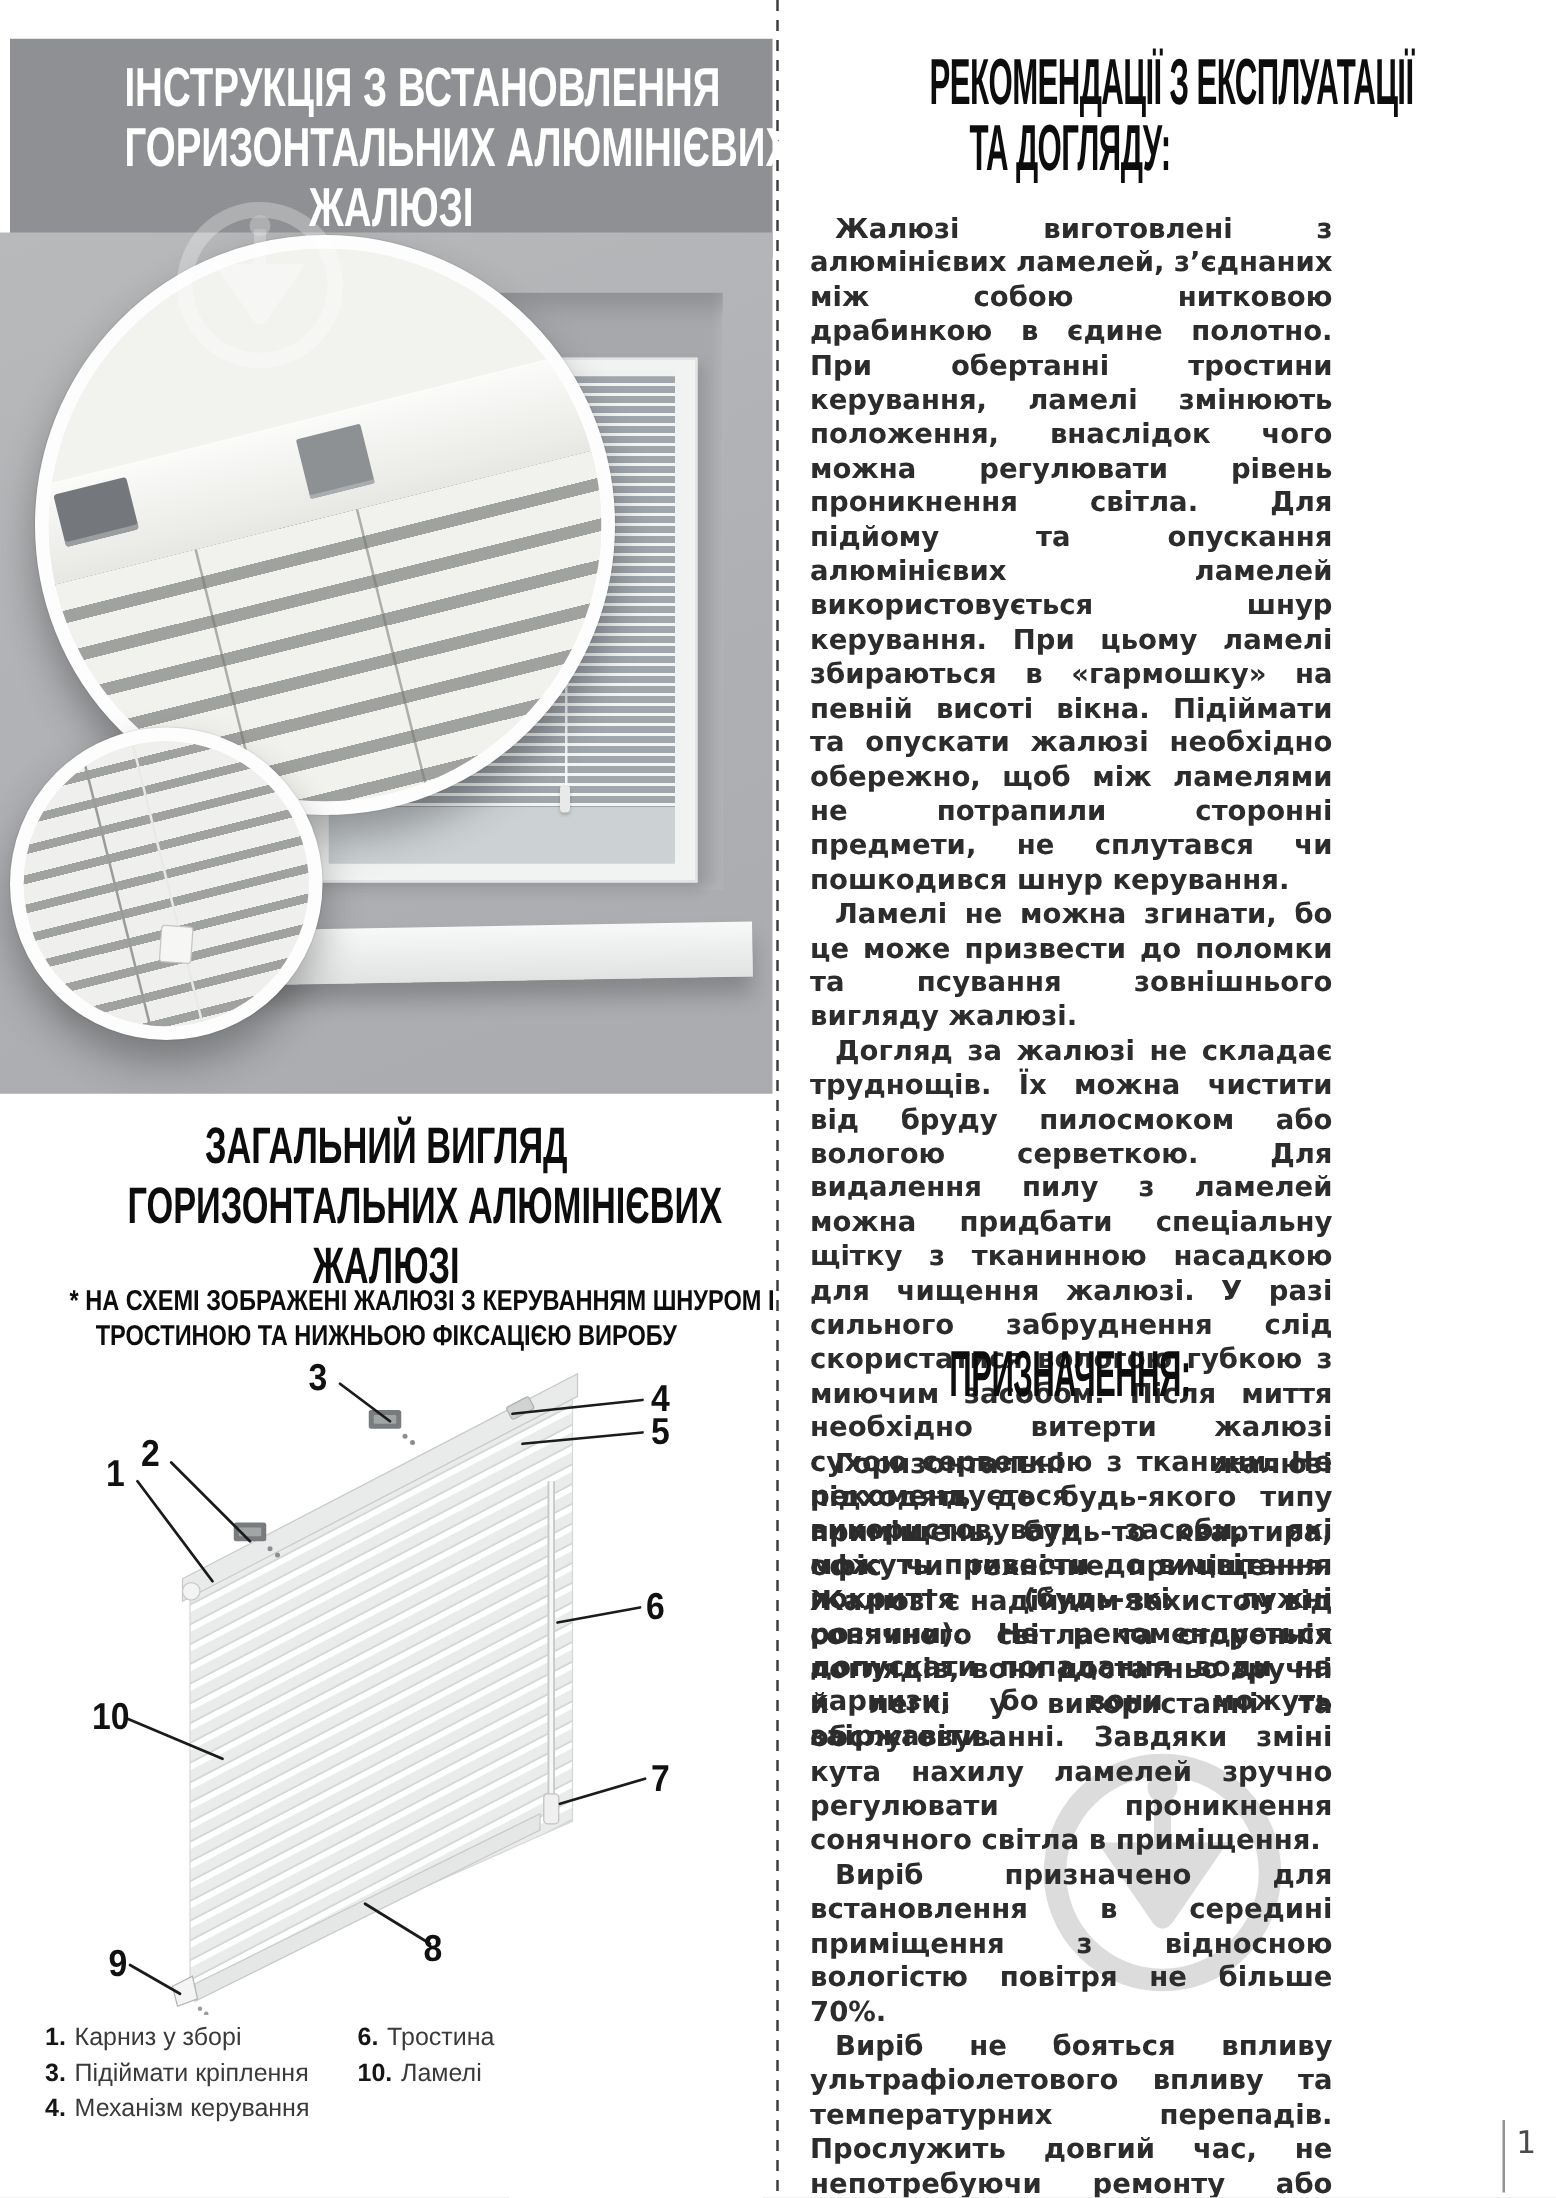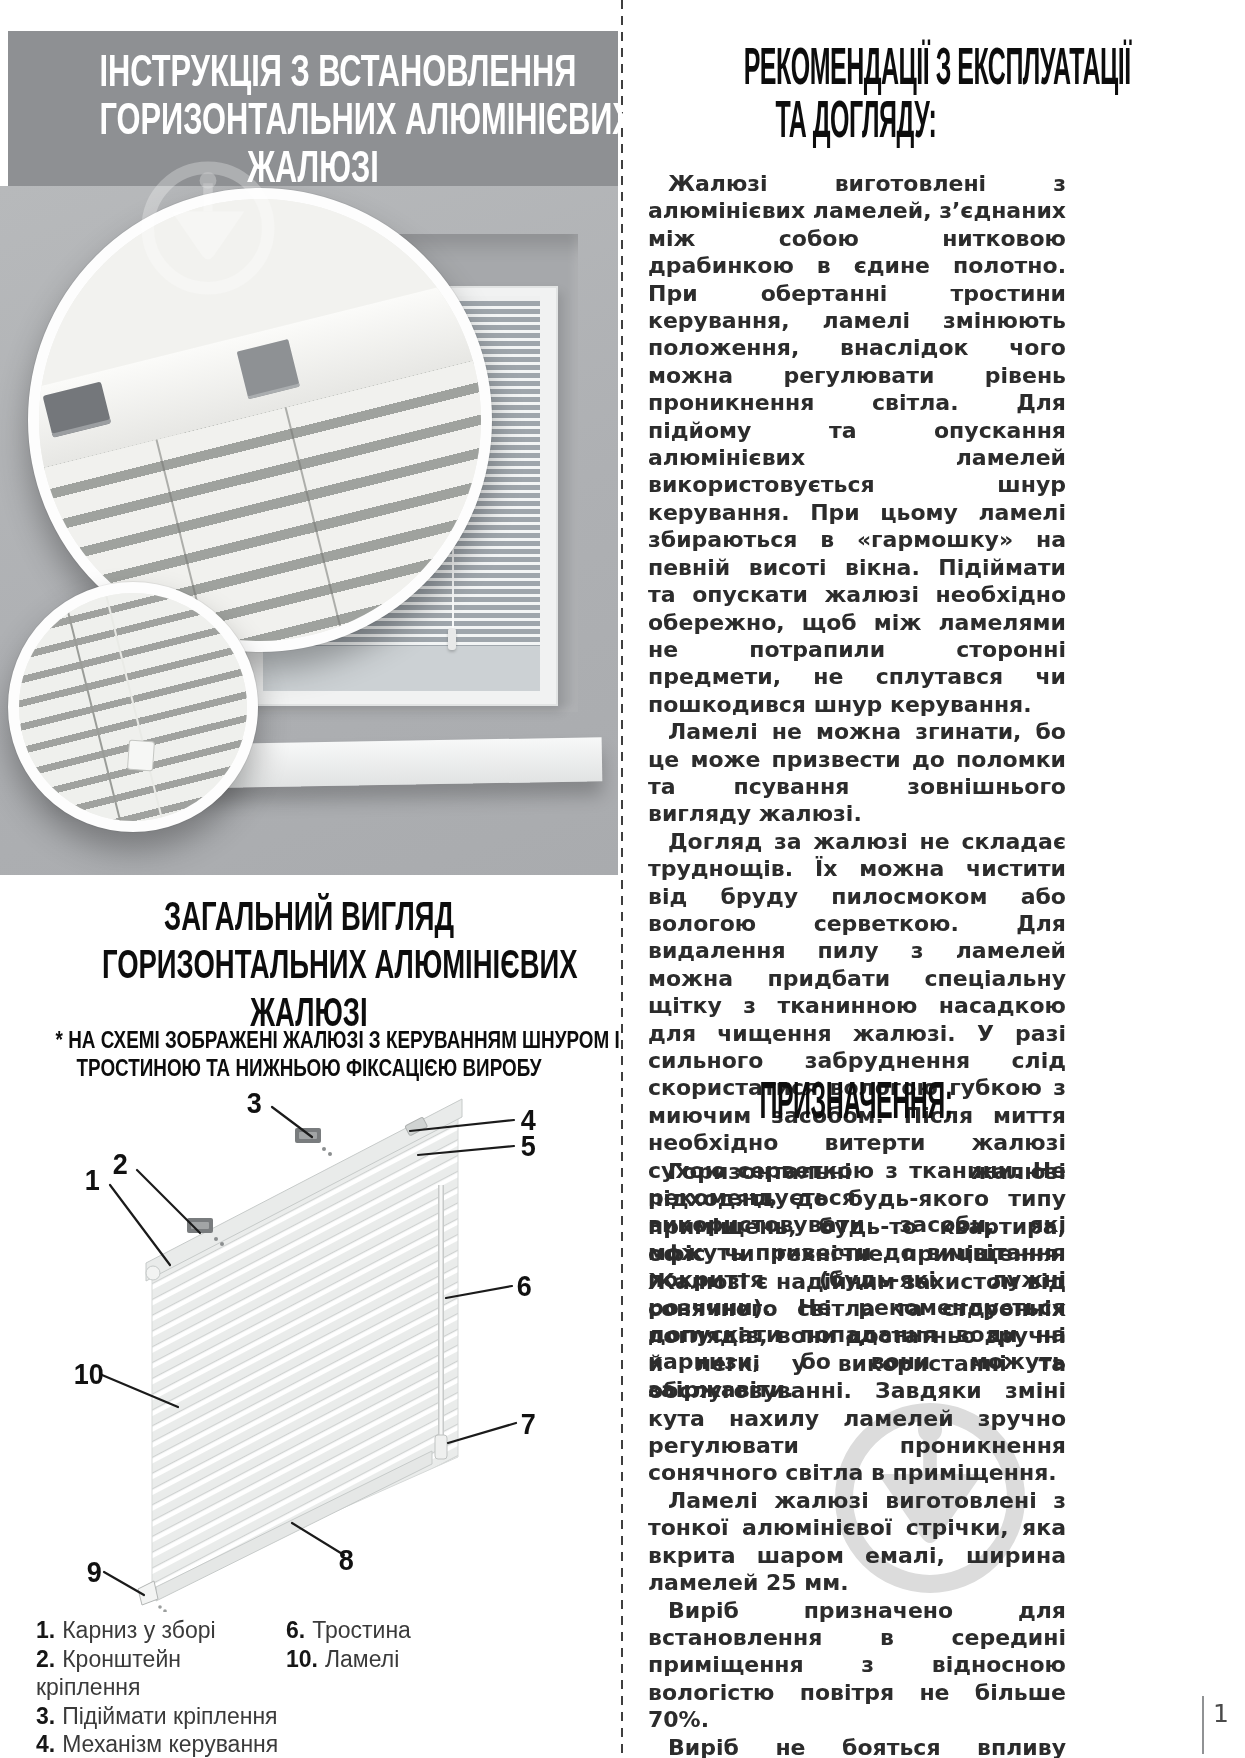--- a/index.html
+++ b/index.html
@@ -63,21 +63,21 @@
 
   .overview-heading{position:absolute;left:0;top:892px;width:618px;margin:0;color:#0d0d0d;}
   .overview-heading .cond{font-size:41px;line-height:48px;transform:scaleX(0.67);}
   .overview-note{position:absolute;left:0;top:1026px;width:618px;color:#0d0d0d;}
   .overview-note .cond{font-size:23px;line-height:28px;transform:scaleX(0.82);}
 
   .diagram{position:absolute;left:0;top:1085px;width:622px;height:527px;}
   .callout{position:absolute;font-size:30px;font-weight:bold;color:#111;transform:scaleX(.9);}
 
   .legend{position:absolute;top:1616px;margin:0;padding:0;list-style:none;
-          font-size:23px;line-height:28.6px;color:#3a3a3a;}
+          font-size:20px;line-height:28.6px;color:#3a3a3a;}
   .legend-col1{left:36px;width:245px;}
   .legend-col2{left:286px;width:335px;}
   .legend b{color:#161616;margin-right:7px;}
 
   
   .care-heading{position:absolute;left:622px;top:40px;width:468px;margin:0;color:#0d0d0d;}
   .care-heading .cond{font-size:52px;line-height:53px;transform:scaleX(0.48);letter-spacing:-1px;}
   .purpose-heading{position:absolute;left:622px;top:1074px;width:468px;margin:0;color:#0d0d0d;}
   .purpose-heading .cond{font-size:52px;line-height:53px;transform:scaleX(0.48);letter-spacing:-1px;}
 
@@ -214,21 +214,20 @@
       <span class="callout" style="left:520px;top:44px;">5</span>
       <span class="callout" style="left:516px;top:184px;">6</span>
       <span class="callout" style="left:520px;top:322px;">7</span>
       <span class="callout" style="left:338px;top:458px;">8</span>
       <span class="callout" style="left:86px;top:470px;">9</span>
       <span class="callout" style="left:72px;top:272px;">10</span>
     </div>
 
     <ul class="legend legend-col1">
       <li><b>1.</b><span>Карниз у зборі</span></li>
-      <li><b>2.</b><span>Кронштейн кріплення</span></li>
       <li><b>3.</b><span>Підіймати кріплення</span></li>
       <li><b>4.</b><span>Механізм керування</span></li>
 
     </ul>
     <ul class="legend legend-col2">
       <li><b>6.</b><span>Тростина</span></li>
       <li><b>10.</b><span>Ламелі</span></li>
     </ul>
   </section>
 
@@ -251,21 +250,20 @@
       <p>Ламелі не можна згинати, бо це може призвести до поломки та псування зовнішнього вигляду жалюзі.</p>
       <p>Догляд за жалюзі не складає труднощів. Їх можна чистити від бруду пилосмоком або вологою серветкою. Для видалення пилу з ламелей можна придбати спеціальну щітку з тканинною насадкою для чищення жалюзі. У разі сильного забруднення слід скористатися вологою губкою з миючим засобом. Після миття необхідно витерти жалюзі сухою серветкою з тканини. Не рекомендується використовувати засоби, які можуть привести до вицвітання покриття (будь-які лужні розчини). Не рекомендується допускати попадання води на карнизи, бо вони можуть заіржавіти.</p>
     </div>
 
     <h1 class="purpose-heading">
       <span class="cond">ПРИЗНАЧЕННЯ:</span>
     </h1>
 
     <div class="bodytext purpose-text">
       <p>Горизонтальні жалюзі підходять до будь-якого типу приміщень, будь-то квартира, офіс чи технічне приміщення. Жалюзі є надійним захистом від сонячного світла та сторонніх поглядів, вони достатньо зручні й легкі у використанні та обслуговуванні. Завдяки зміні кута нахилу ламелей зручно регулювати проникнення сонячного світла в приміщення.</p>
-      <p>Ламелі жалюзі виготовлені з тонкої алюмінієвої стрічки, яка вкрита шаром емалі, ширина ламелей 25 мм.</p>
       <p>Виріб призначено для встановлення в середині приміщення з відносною вологістю повітря не більше 70%.</p>
       <p>Виріб не бояться впливу ультрафіолетового впливу та температурних перепадів. Прослужить довгий час, не непотребуючи ремонту або заміни окремих комплектуючих.</p>
     </div>
   </section>
 
   <div class="pagetick"></div>
   <div class="pagenum">1</div>
 
 </div>
 

